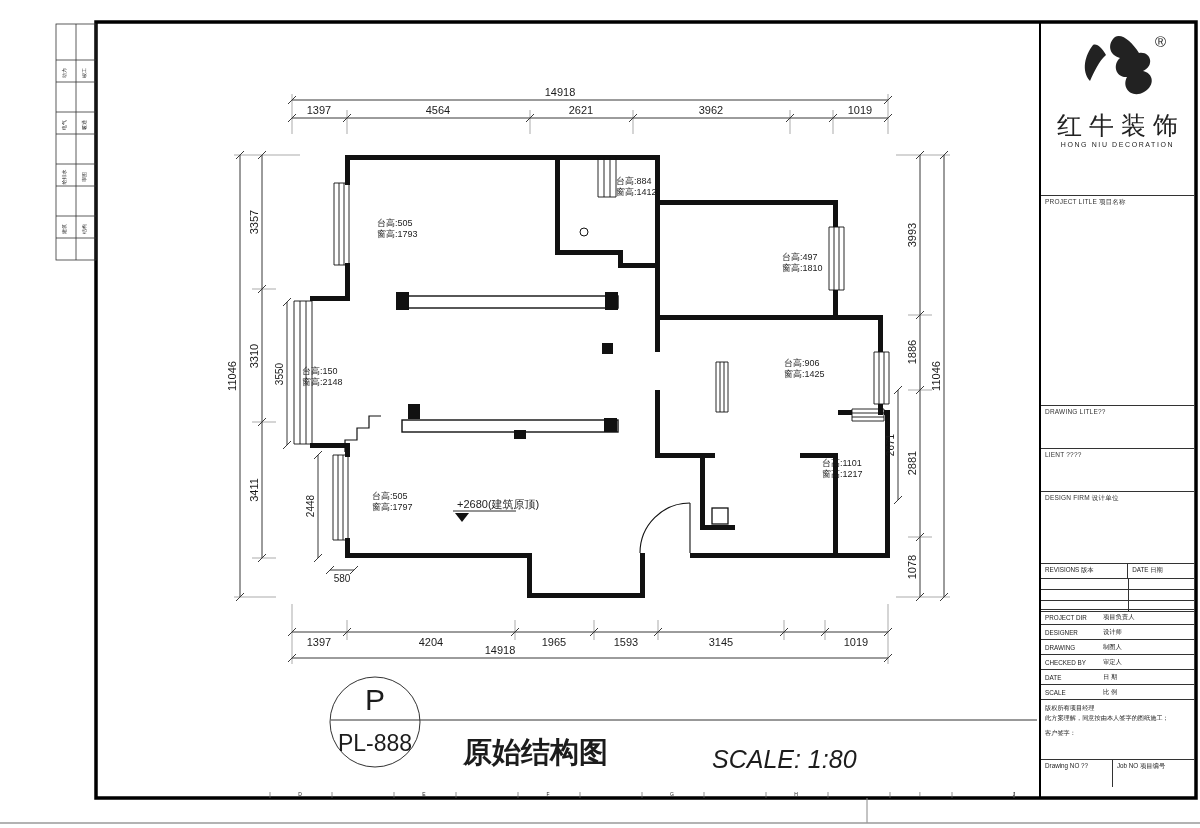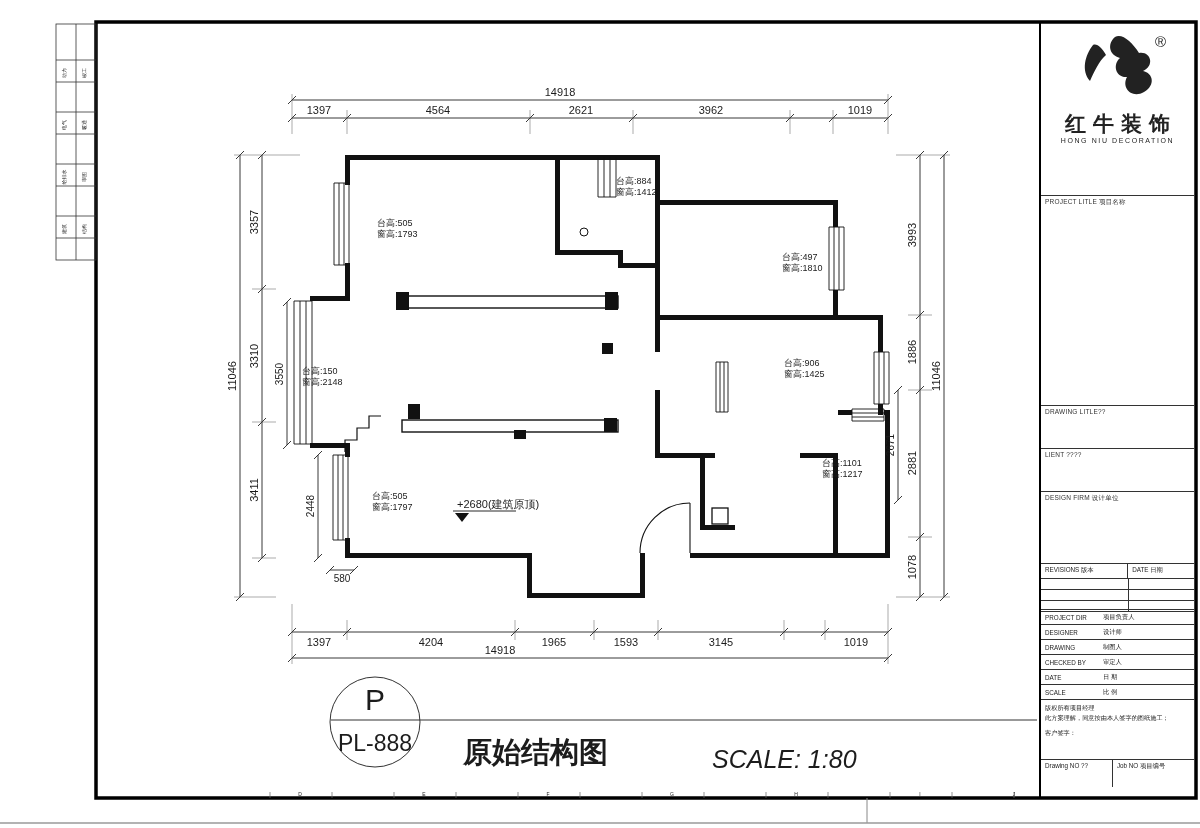--- a/index.html
+++ b/index.html
@@ -8,21 +8,21 @@
   svg text{fill:#1c1c1c;}
   .dim{font-size:11px;}
   .dim-sm{font-size:10px;}
   .note{font-size:9px;}
   
   #titleblock{position:absolute;left:1041px;top:23px;width:153px;height:774px;box-sizing:border-box;color:#222;}
   .tb-sec{position:relative;box-sizing:border-box;border-bottom:1px solid #333;padding:2px 4px;}
   .tb-label{font-size:6.5px;color:#333;letter-spacing:.2px;white-space:nowrap;}
   #logo-sec{height:172px;border-bottom:1px solid #333;position:relative;text-align:center;}
   #bull{margin-top:8px;}
-  #brand-cn{font-size:21px;font-weight:700;letter-spacing:7px;margin-left:7px;line-height:1;}
+  #brand-cn{font-size:25px;font-weight:400;letter-spacing:7px;margin-left:7px;line-height:1;}
   #brand-en{font-size:7px;letter-spacing:1.6px;margin-top:3px;}
   .row6{display:flex;align-items:center;height:15px;border-bottom:1px solid #333;padding:0 4px;box-sizing:border-box;}
   .row6 .en{font-size:6.3px;width:58px;}
   .row6 .cn{font-size:6.3px;}
   #rev-table{box-sizing:border-box;border-bottom:1px solid #333;height:46px;position:relative;}
   #rev-head{display:flex;height:14px;border-bottom:1px solid #333;}
   #rev-head div{font-size:6.3px;padding:2px 4px;box-sizing:border-box;}
   #rev-head .c1{width:57%;border-right:1px solid #333;}
   .rev-empty{height:10px;border-bottom:1px solid #333;position:relative;}
   .rev-empty::after{content:"";position:absolute;left:57%;top:0;bottom:0;border-left:1px solid #333;}

